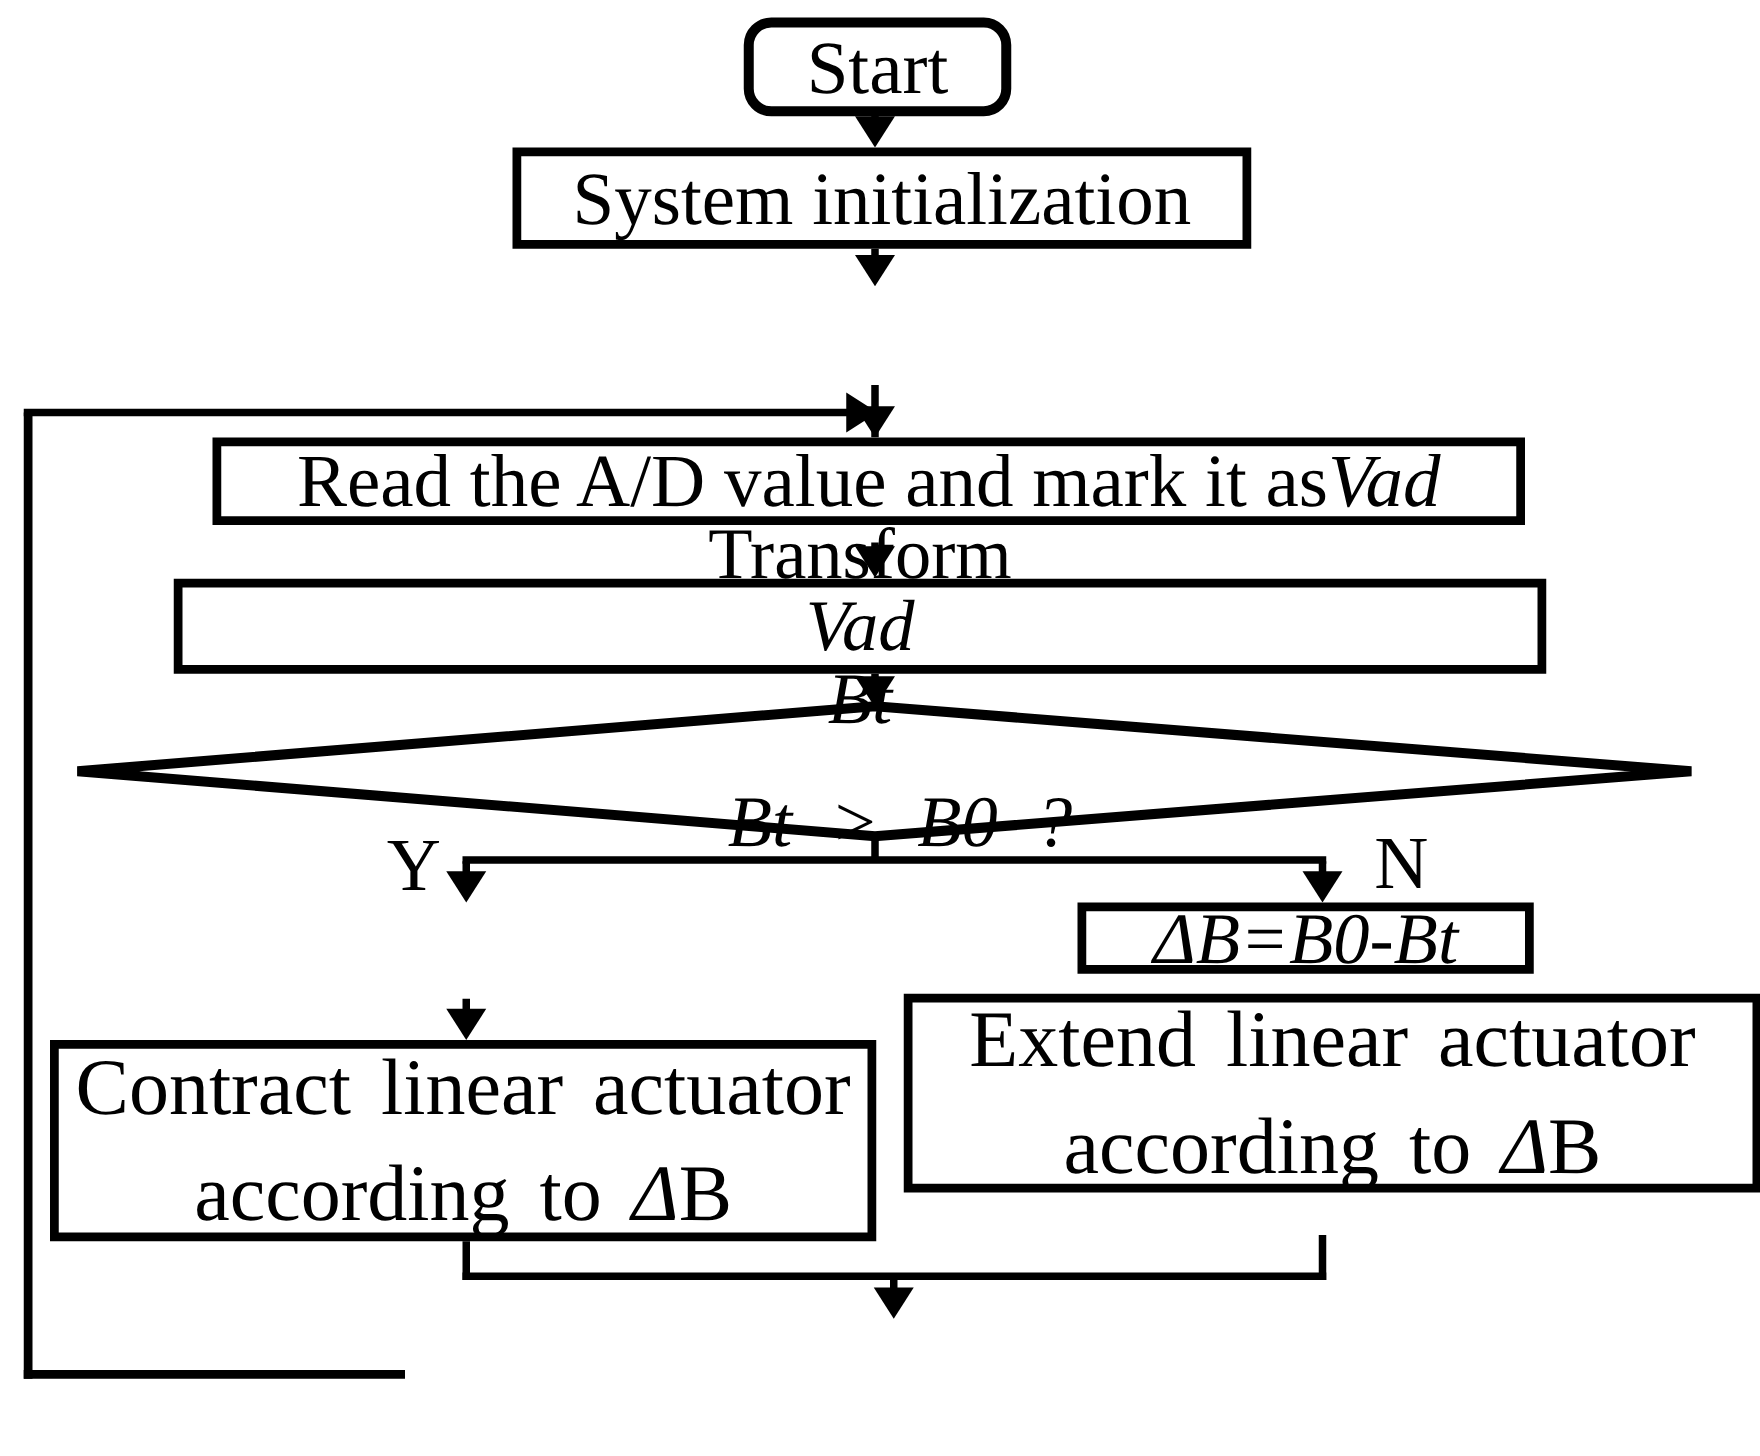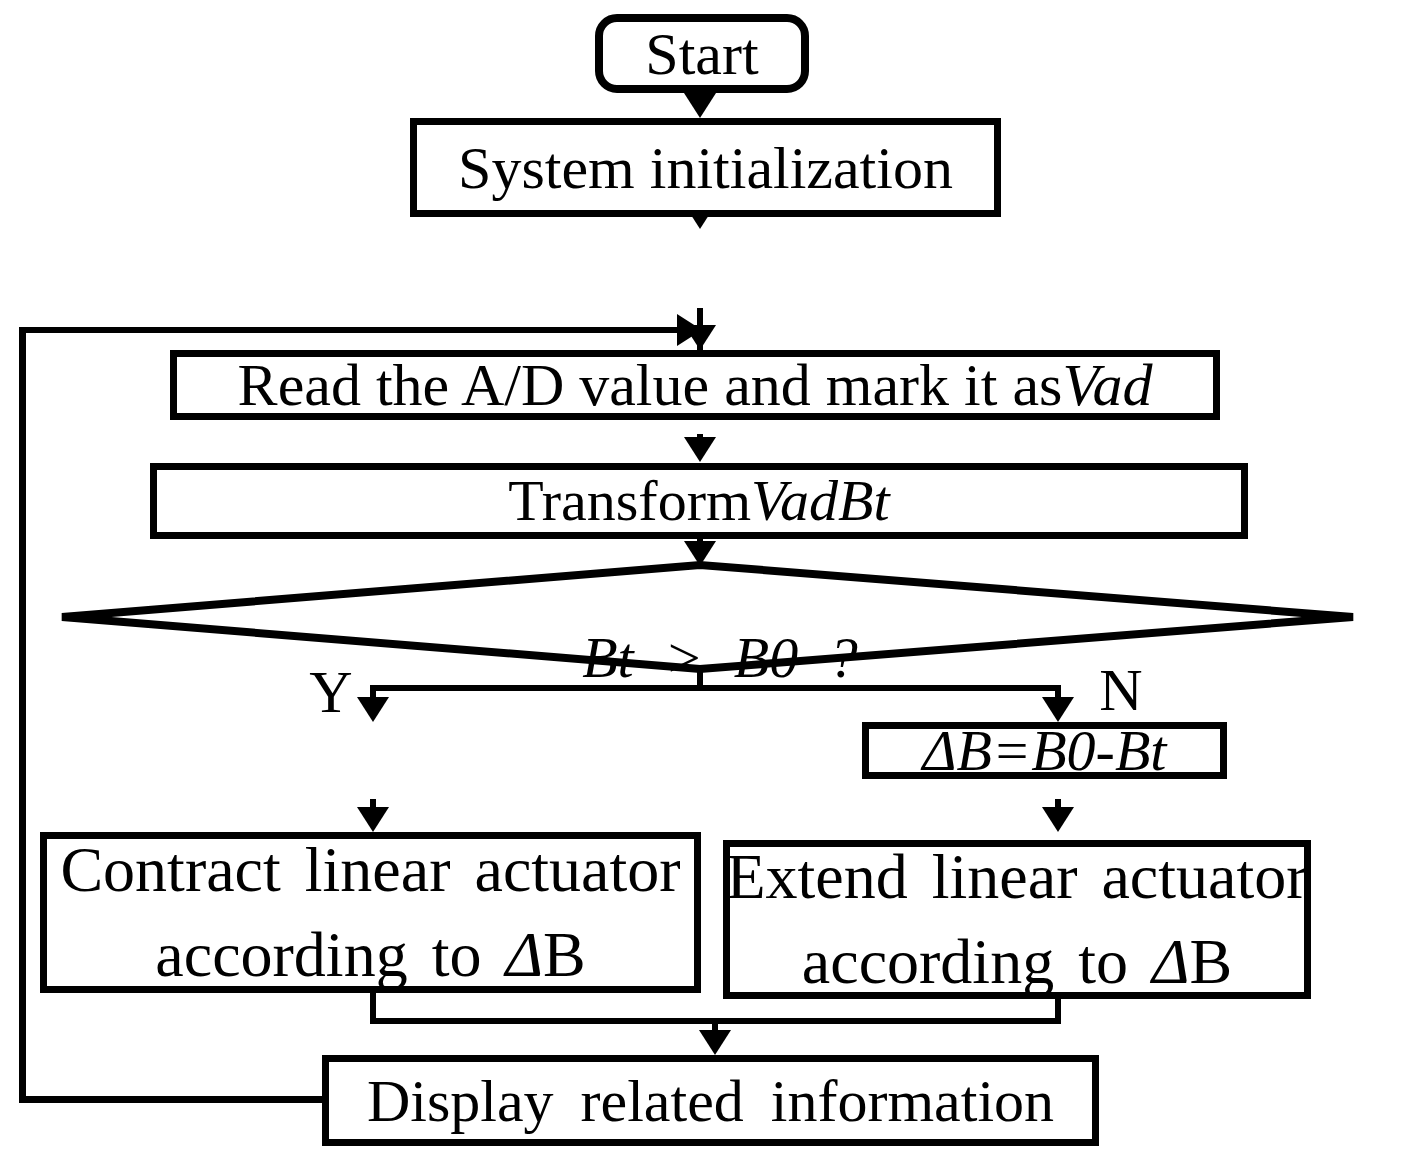--- a/index.html
+++ b/index.html
@@ -44,42 +44,42 @@
 
 <div id="stage">
 
   <div class="box rounded" style="left:595px; top:14px; width:214px; height:79px;">
     <span>Start</span>
   </div>
 
   <div class="line" style="left:697px; top:90px; width:6px; height:12px;"></div>
   <div class="arrow-down" style="left:684px; top:93px;"></div>
 
-  <div class="box" style="left:410px; top:118px; width:591px; height:99px;">
+  <div class="box" style="left:410px; top:118px; width:591px; height:81px;">
     <span>System initialization</span>
   </div>
 
   <div class="line" style="left:697px; top:197px; width:6px; height:16px;"></div>
   <div class="arrow-down" style="left:684px; top:204px;"></div>
 
 
   <div class="line" style="left:697px; top:308px; width:6px; height:42px;"></div>
   <div class="line" style="left:19px; top:327px; width:660px; height:6px;"></div>
   <div class="arrow-right" style="left:677px; top:314px;"></div>
   <div class="arrow-down" style="left:684px; top:325px;"></div>
 
   <div class="box" style="left:170px; top:350px; width:1050px; height:70px;">
     <span>Read the A/D value and mark it as </span>
       <span class="it">Vad</span>
   </div>
 
   <div class="line" style="left:697px; top:434px; width:6px; height:8px;"></div>
   <div class="arrow-down" style="left:684px; top:437px;"></div>
 
-  <div class="box" id="node-transform" style="left:150px; top:463px; width:1098px; height:76px;">
+  <div class="box" id="node-transform" style="left:139px; top:463px; width:1098px; height:76px;flex-direction:column;">
     <span>Transform </span>
       <span class="it">Vad</span>
       <span class="it">Bt</span>
   </div>
 
   <div class="line" style="left:697px; top:537px; width:6px; height:8px;"></div>
   <div class="arrow-down" style="left:684px; top:541px;"></div>
 
   <svg id="decision-shape" width="1305" height="114" viewBox="0 0 1305 114">
     <polygon points="7,57 645,5 1298,57 645,109" fill="#ffffff" stroke="#000000" stroke-width="8"></polygon>
@@ -105,31 +105,28 @@
 
   <div class="line" style="left:370px; top:799px; width:6px; height:12px;"></div>
   <div class="arrow-down" style="left:357px; top:807px;"></div>
   <div class="line" style="left:1055px; top:799px; width:6px; height:12px;"></div>
   <div class="arrow-down" style="left:1042px; top:807px;"></div>
 
   <div class="box two-line" style="left:40px; top:832px; width:661px; height:161px;">
     <span>Contract linear actuator</span>
     <span><span>according to </span><span class="it">Δ</span><span>B</span></span>
   </div>
-  <div class="box two-line" style="left:723px; top:840px; width:588px; height:159px;">
+  <div class="box two-line" style="left:723px; top:795px; width:686px; height:159px;">
     <span>Extend linear actuator</span>
     <span><span>according to </span><span class="it">Δ</span><span>B</span></span>
   </div>
 
   <div class="line" style="left:370px; top:990px; width:6px; height:34px;"></div>
   <div class="line" style="left:1055px; top:988px; width:6px; height:36px;"></div>
   <div class="line" style="left:370px; top:1018px; width:691px; height:6px;"></div>
   <div class="line" style="left:712px; top:1022px; width:6px; height:14px;"></div>
   <div class="arrow-down" style="left:699px; top:1030px;"></div>
 
-  <div class="box" id="node-display" style="left:322px; top:1055px; width:777px; height:91px;">
-    <span>Display related information</span>
-  </div>
 
   <div class="line" style="left:19px; top:1096px; width:305px; height:7px;"></div>
   <div class="line" style="left:19px; top:330px; width:7px; height:773px;"></div>
 
 </div>
 
 </body></html>

